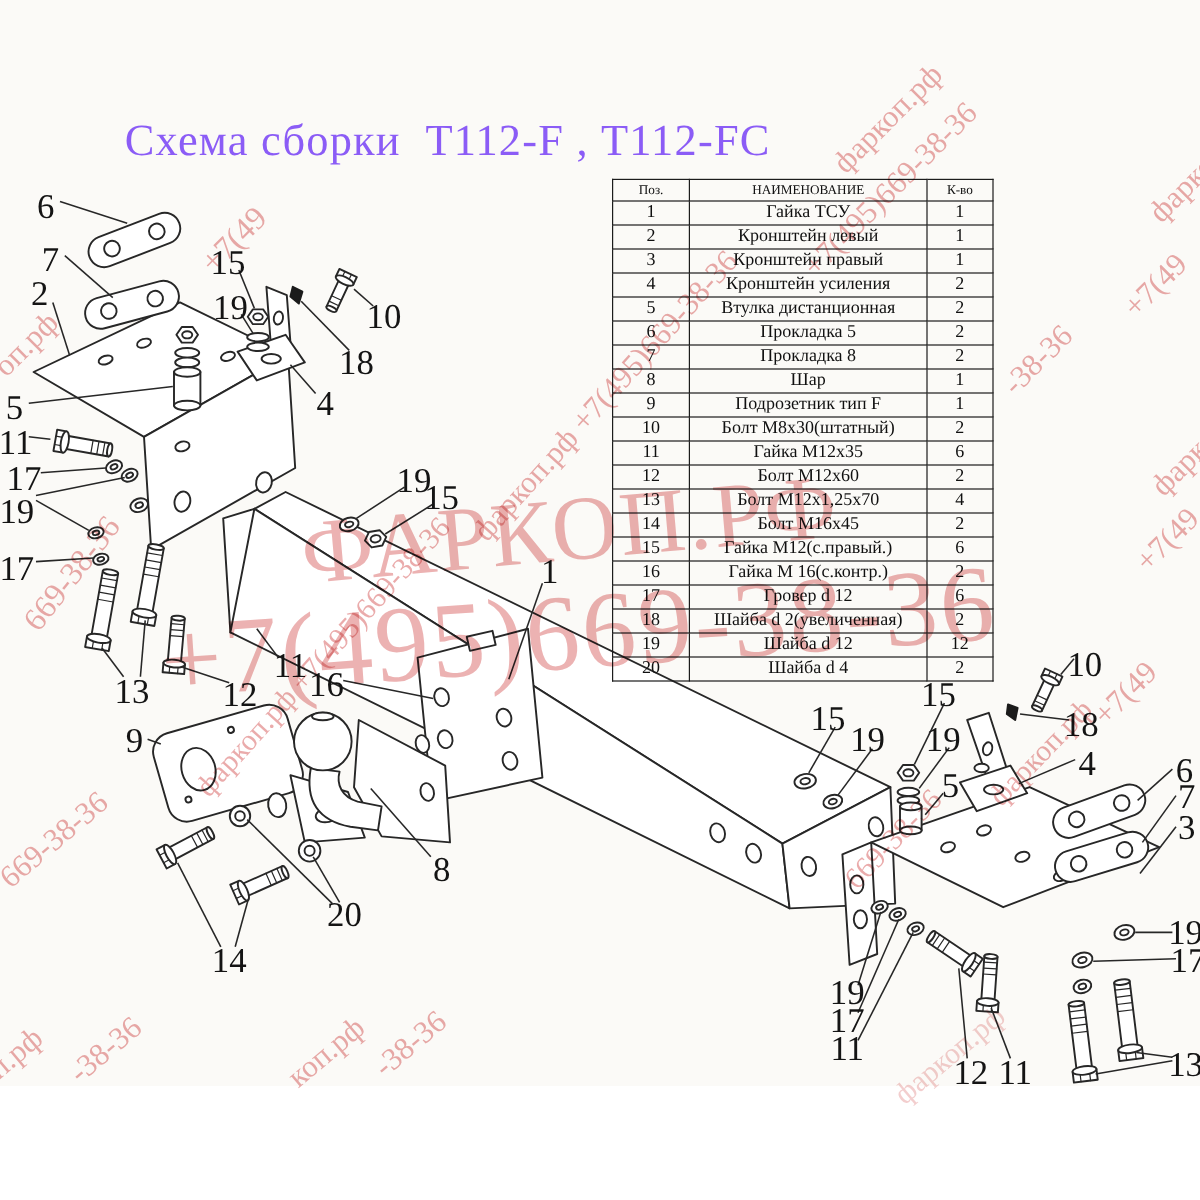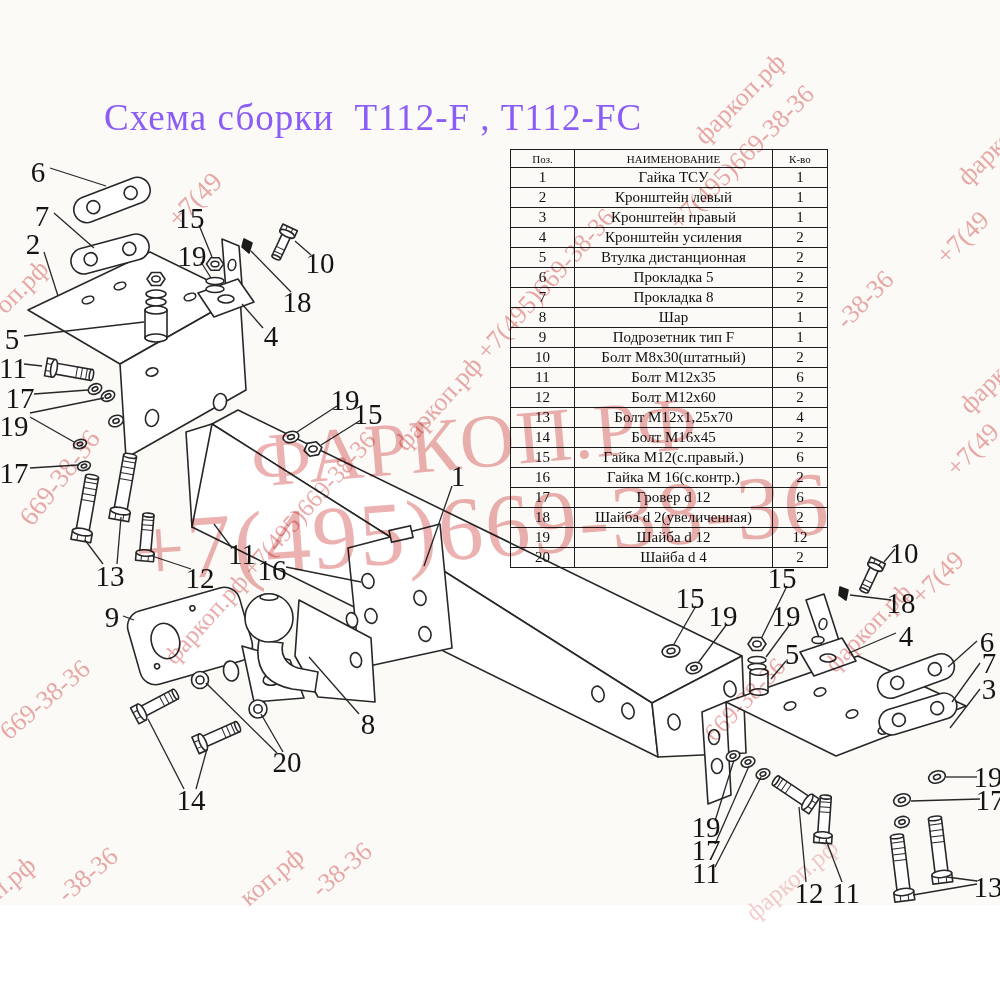--- a/index.html
+++ b/index.html
@@ -395,21 +395,21 @@
       </tr>
 
       <tr>
         <td>10</td>
         <td>Болт М8х30(штатный)</td>
         <td>2</td>
       </tr>
 
       <tr>
         <td>11</td>
-        <td>Болт М12х35</td>
+        <td>Гайка М12х35</td>
         <td>6</td>
       </tr>
 
       <tr>
         <td>12</td>
         <td>Болт М12х60</td>
         <td>2</td>
       </tr>
 
       <tr>

